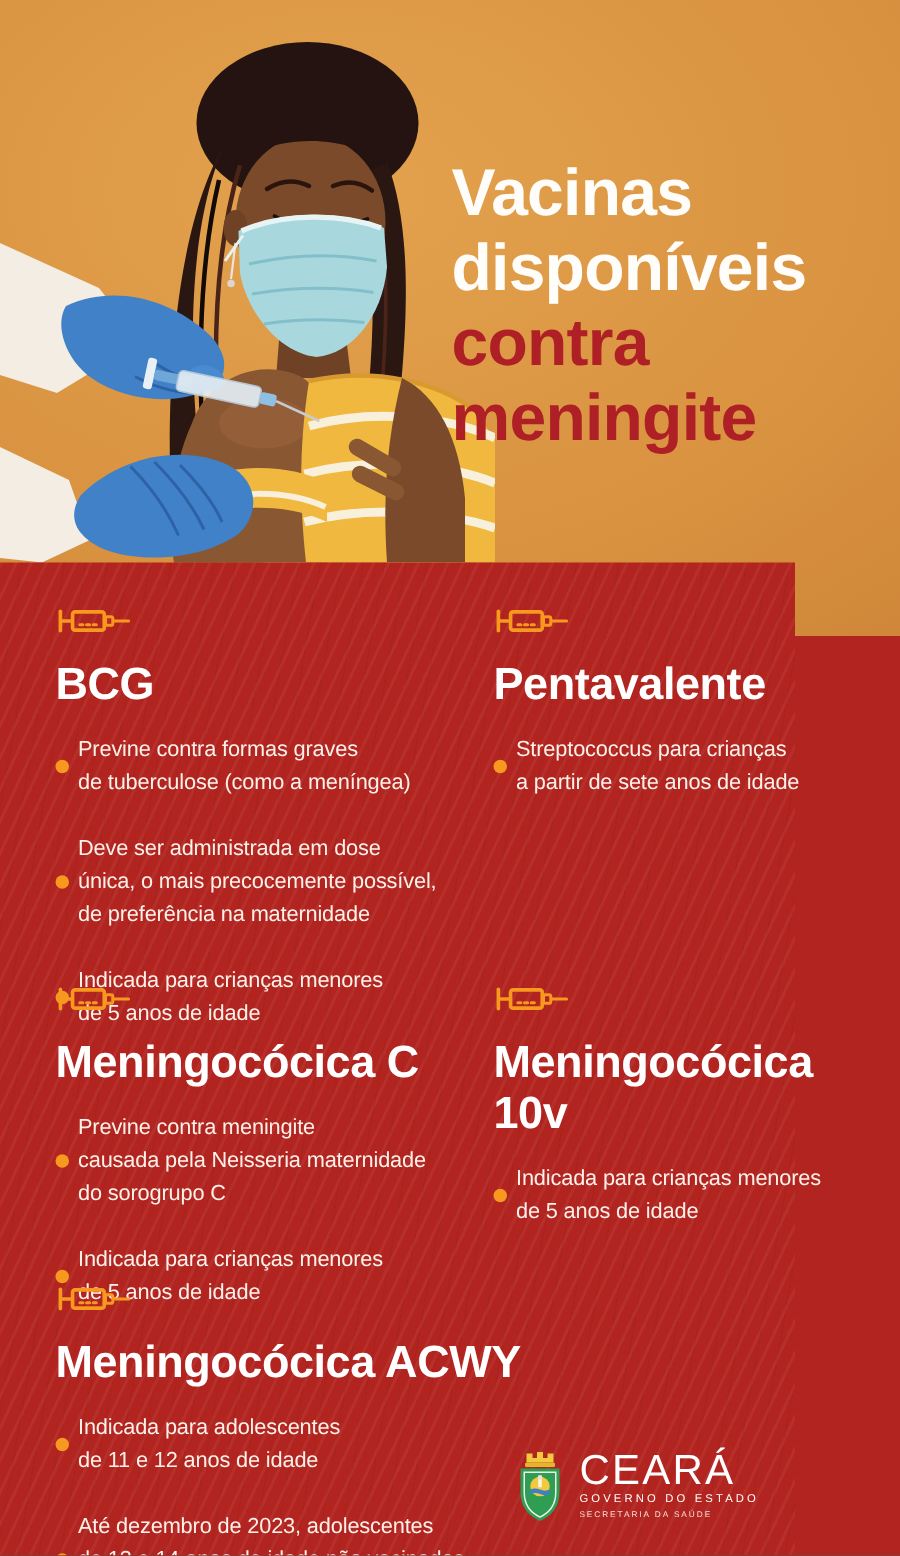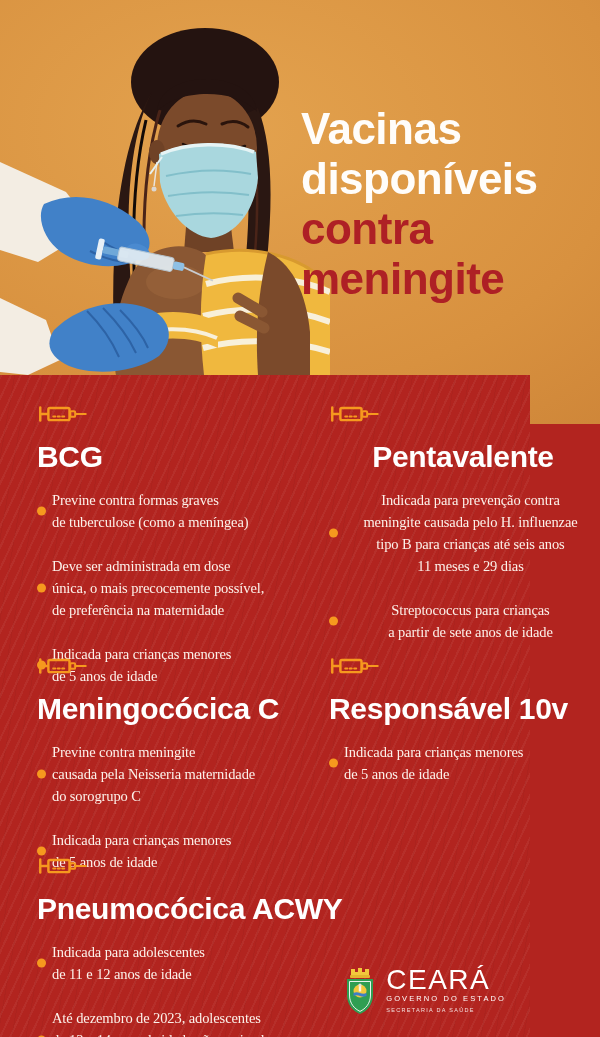--- a/index.html
+++ b/index.html
@@ -27,31 +27,31 @@
   .content {
     position:absolute; left:0; top:375px; width:530px; height:662px;
     background-color:#b2241f;
     background-image:
       repeating-linear-gradient(115deg, rgba(255,255,255,0.05) 0 2px, rgba(255,255,255,0) 2px 9px),
       repeating-linear-gradient(100deg, rgba(0,0,0,0.035) 0 1px, rgba(0,0,0,0) 1px 14px);
   }
 
   .vax { position:absolute; width:268px; }
   #vax-bcg   { left:37px;  top:28px;  }
-  #vax-penta { left:329px; top:28px;  width:268px;text-align:center; }
+  #vax-penta { left:329px; top:28px;  width:268px; }
   #vax-menc  { left:37px;  top:280px; }
   #vax-pneu  { left:329px; top:280px; }
   #vax-acwy  { left:37px;  top:480px; width:320px; }
 
   .syringe-ico { display:block; margin-bottom:15px; }
   .vax h2 {
     color:#ffffff; font-size:30px; font-weight:bold;
     letter-spacing:-0.3px; margin-bottom:15px;
   }
-  .vax ul { list-style:none;font-family:Liberation Serif, serif; }
+  .vax ul { list-style:none; }
   .vax li { position:relative; padding-left:15px; margin-bottom:22px; }
   .vax li:last-child { margin-bottom:0; }
   .dot {
     position:absolute; left:0; top:50%; transform:translateY(-50%);
     width:9px; height:9px; border-radius:50%; background:#f6991e;
   }
   .b-text {
     display:block; white-space:pre-line;
     color:#fcf1ea; font-size:14.5px; line-height:22px; letter-spacing:-0.1px;
   }
@@ -197,27 +197,20 @@
           <rect x="14" y="5.5" width="26" height="15" rx="2"></rect>
           <line x1="20" y1="16" x2="35" y2="16" stroke-dasharray="2.5 3" stroke-width="2.5"></line>
           <rect x="41" y="9.5" width="6" height="7" rx="1.5" stroke-width="2.5"></rect>
           <line x1="48" y1="13" x2="60" y2="13" stroke-width="2.5"></line>
         </g>
       </svg>
       <h2>Pentavalente</h2>
       <ul>
         <li>
             <span class="dot"></span>
-            <span class="b-text">Indicada para prevenção contra
-meningite causada pelo H. influenzae
-tipo B para crianças até seis anos
-11 meses e 29 dias</span>
-          </li>
-        <li>
-            <span class="dot"></span>
             <span class="b-text">Streptococcus para crianças
 a partir de sete anos de idade</span>
           </li>
       </ul>
     </section>
 
     <section class="vax" id="vax-menc">
       <svg class="syringe-ico" width="52" height="22" viewBox="0 0 64 26" aria-hidden="true">
         <g stroke="#f6991e" stroke-width="3" fill="none" stroke-linecap="round">
           <line x1="4" y1="5" x2="4" y2="21"></line>
@@ -248,42 +241,42 @@
       <svg class="syringe-ico" width="52" height="22" viewBox="0 0 64 26" aria-hidden="true">
         <g stroke="#f6991e" stroke-width="3" fill="none" stroke-linecap="round">
           <line x1="4" y1="5" x2="4" y2="21"></line>
             <line x1="5" y1="13" x2="13" y2="13"></line>
           <rect x="14" y="5.5" width="26" height="15" rx="2"></rect>
           <line x1="20" y1="16" x2="35" y2="16" stroke-dasharray="2.5 3" stroke-width="2.5"></line>
           <rect x="41" y="9.5" width="6" height="7" rx="1.5" stroke-width="2.5"></rect>
           <line x1="48" y1="13" x2="60" y2="13" stroke-width="2.5"></line>
         </g>
       </svg>
-      <h2>Responsável 10v</h2>
+      <h2>Meningocócica 10v</h2>
       <ul>
         <li>
             <span class="dot"></span>
             <span class="b-text">Indicada para crianças menores
 de 5 anos de idade</span>
           </li>
       </ul>
     </section>
 
     <section class="vax" id="vax-acwy">
       <svg class="syringe-ico" width="52" height="22" viewBox="0 0 64 26" aria-hidden="true">
         <g stroke="#f6991e" stroke-width="3" fill="none" stroke-linecap="round">
           <line x1="4" y1="5" x2="4" y2="21"></line>
             <line x1="5" y1="13" x2="13" y2="13"></line>
           <rect x="14" y="5.5" width="26" height="15" rx="2"></rect>
           <line x1="20" y1="16" x2="35" y2="16" stroke-dasharray="2.5 3" stroke-width="2.5"></line>
           <rect x="41" y="9.5" width="6" height="7" rx="1.5" stroke-width="2.5"></rect>
           <line x1="48" y1="13" x2="60" y2="13" stroke-width="2.5"></line>
         </g>
       </svg>
-      <h2>Pneumocócica ACWY</h2>
+      <h2>Meningocócica ACWY</h2>
       <ul>
         <li>
             <span class="dot"></span>
             <span class="b-text">Indicada para adolescentes
 de 11 e 12 anos de idade</span>
           </li>
         <li>
             <span class="dot"></span>
             <span class="b-text">Até dezembro de 2023, adolescentes
 de 13 e 14 anos de idade não vacinados

